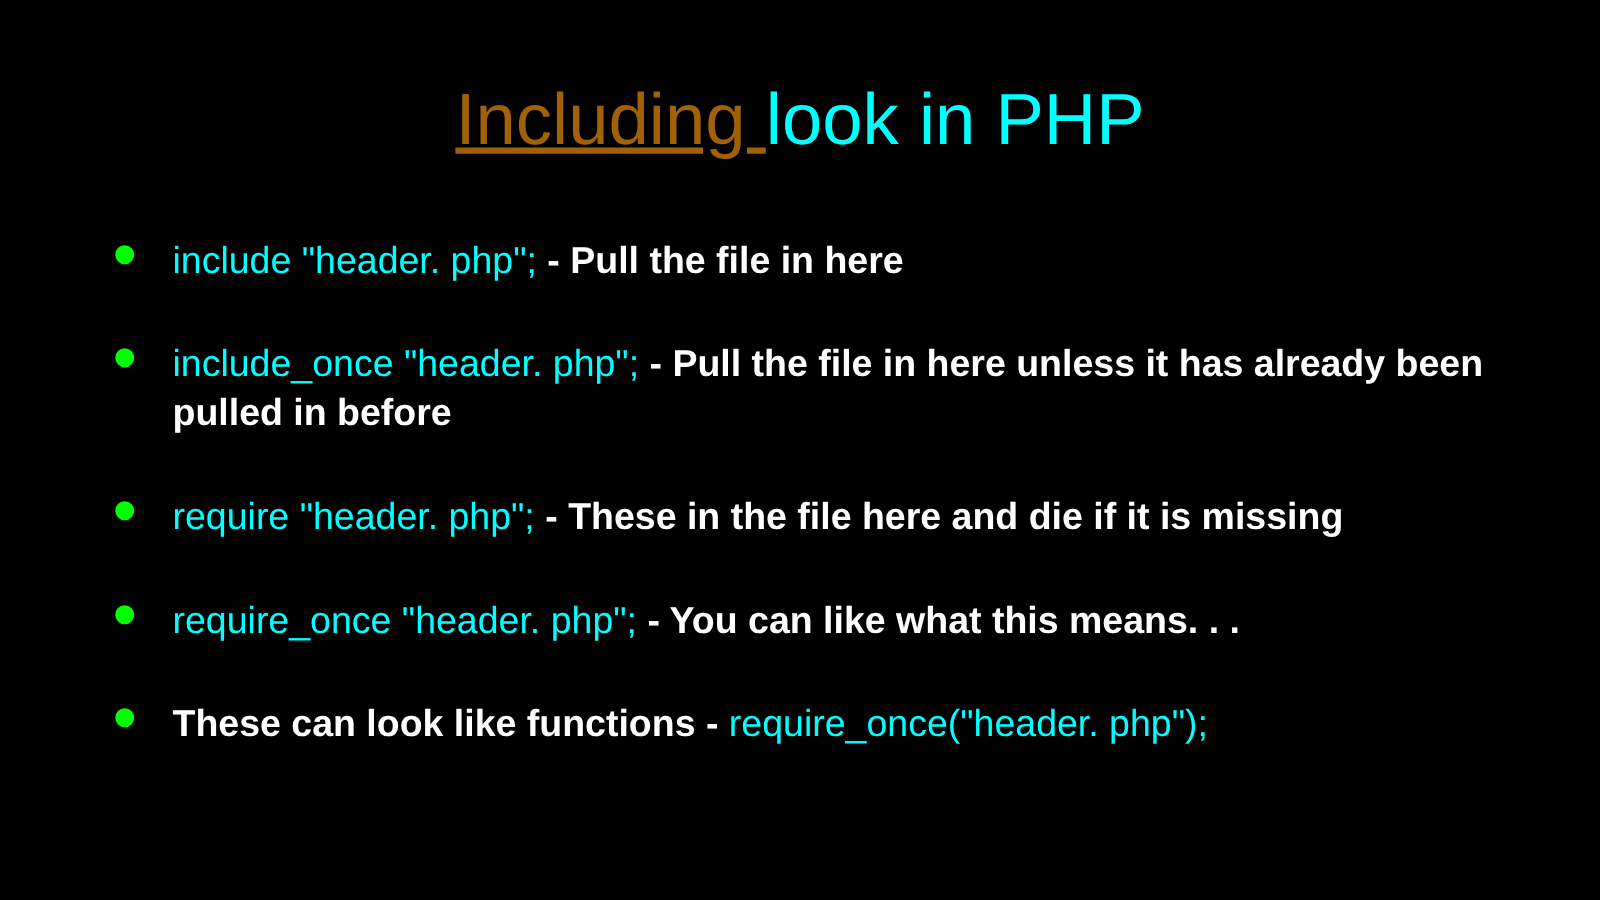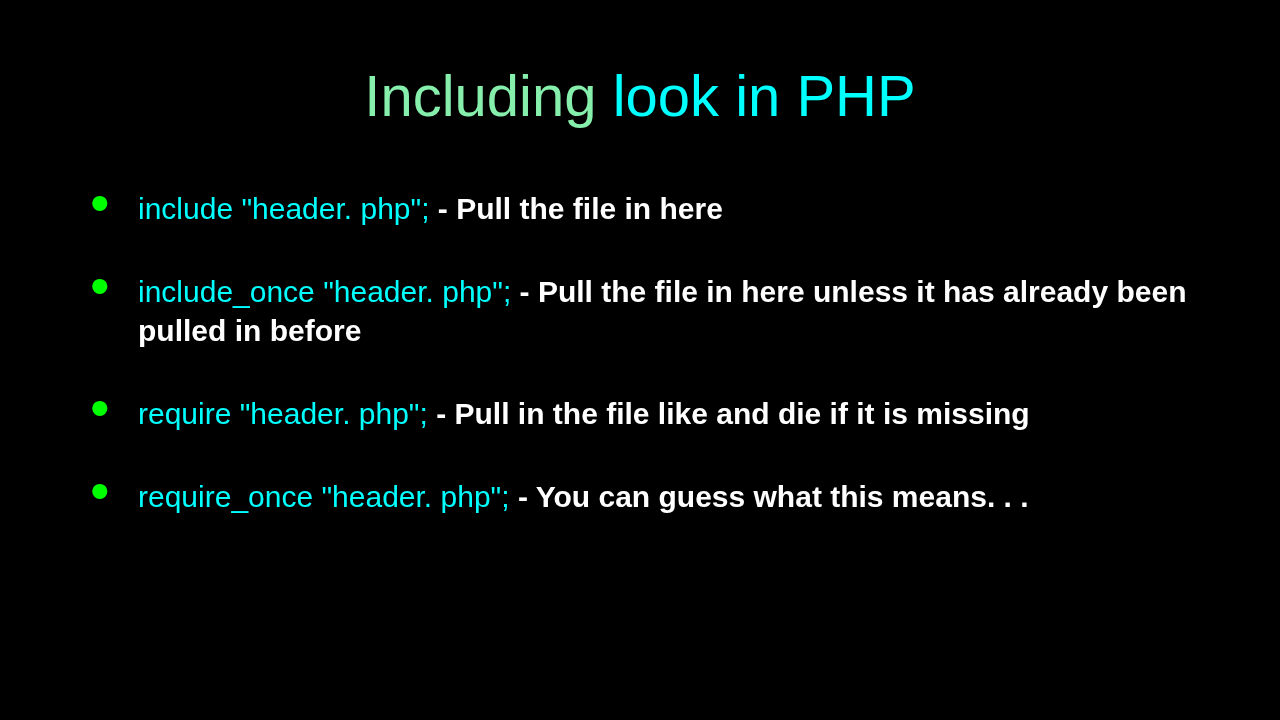--- a/index.html
+++ b/index.html
@@ -17,21 +17,21 @@
     position: relative;
     box-sizing: border-box;
   }
   .title {
     text-align: center;
     font-size: 58px;
     padding-top: 62px;
     padding-bottom: 20px;
     font-weight: 400;
   }
-  .title .green { color: #86efac; }
+  .title .green { color: #a16207; text-decoration: underline; }
   .title .cyan  { color: #00ffff; }
   ul.bullets {
     list-style: none;
     margin: 40px 0 0 0;
     padding: 0 60px 0 90px;
   }
   ul.bullets > li {
     position: relative;
     color: #ffffff;
     font-size: 30px;
@@ -61,19 +61,22 @@
   </div>
 
   <ul class="bullets">
     <li>
       <span class="code">include "header. php"; </span><span class="white"> - Pull the file in here</span>
     </li>
     <li>
       <span class="code">include_once "header. php"; </span><span class="white"> - Pull the file in here unless it has already been pulled in before</span>
     </li>
     <li>
-      <span class="code">require "header. php";</span><span class="white"> - Pull in the file like and die if it is missing</span>
+      <span class="code">require "header. php";</span><span class="white"> - These in the file here and die if it is missing</span>
     </li>
     <li>
-      <span class="code">require_once "header. php";</span><span class="white"> - You can guess what this means. . .</span>
+      <span class="code">require_once "header. php";</span><span class="white"> - You can like what this means. . .</span>
+    </li>
+    <li>
+      <span class="white">These can look like functions - </span><span class="code">require_once("header. php");</span><span class="white"></span>
     </li>
   </ul>
 </div>
 
 </body></html>

